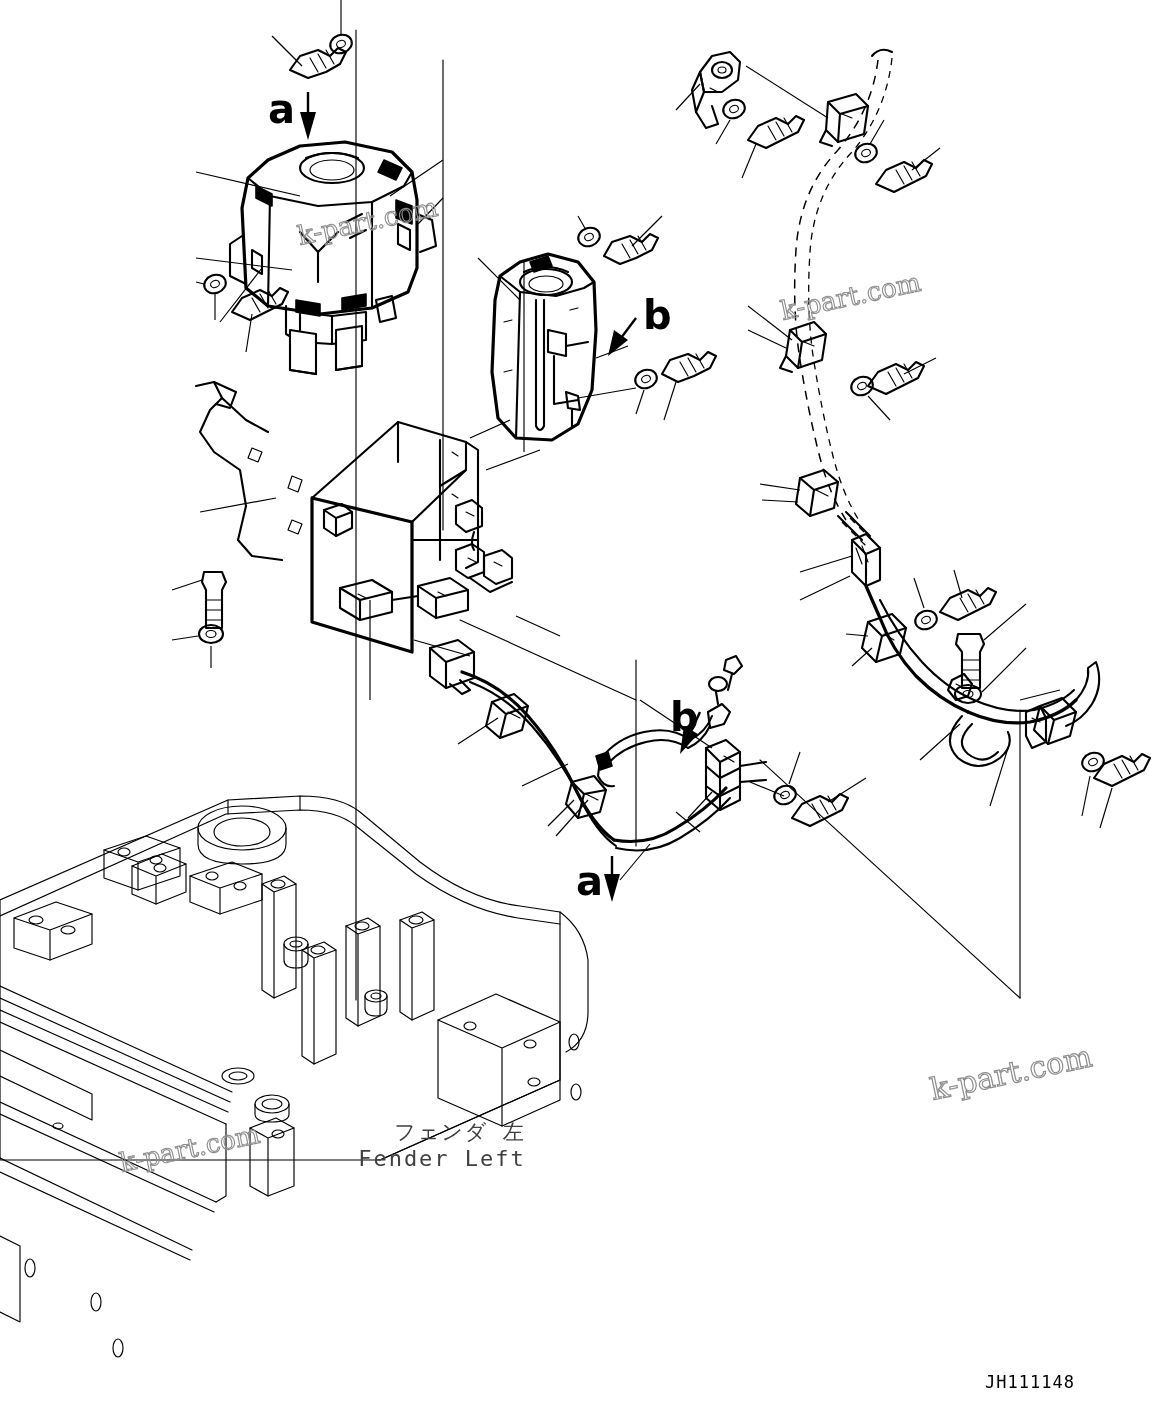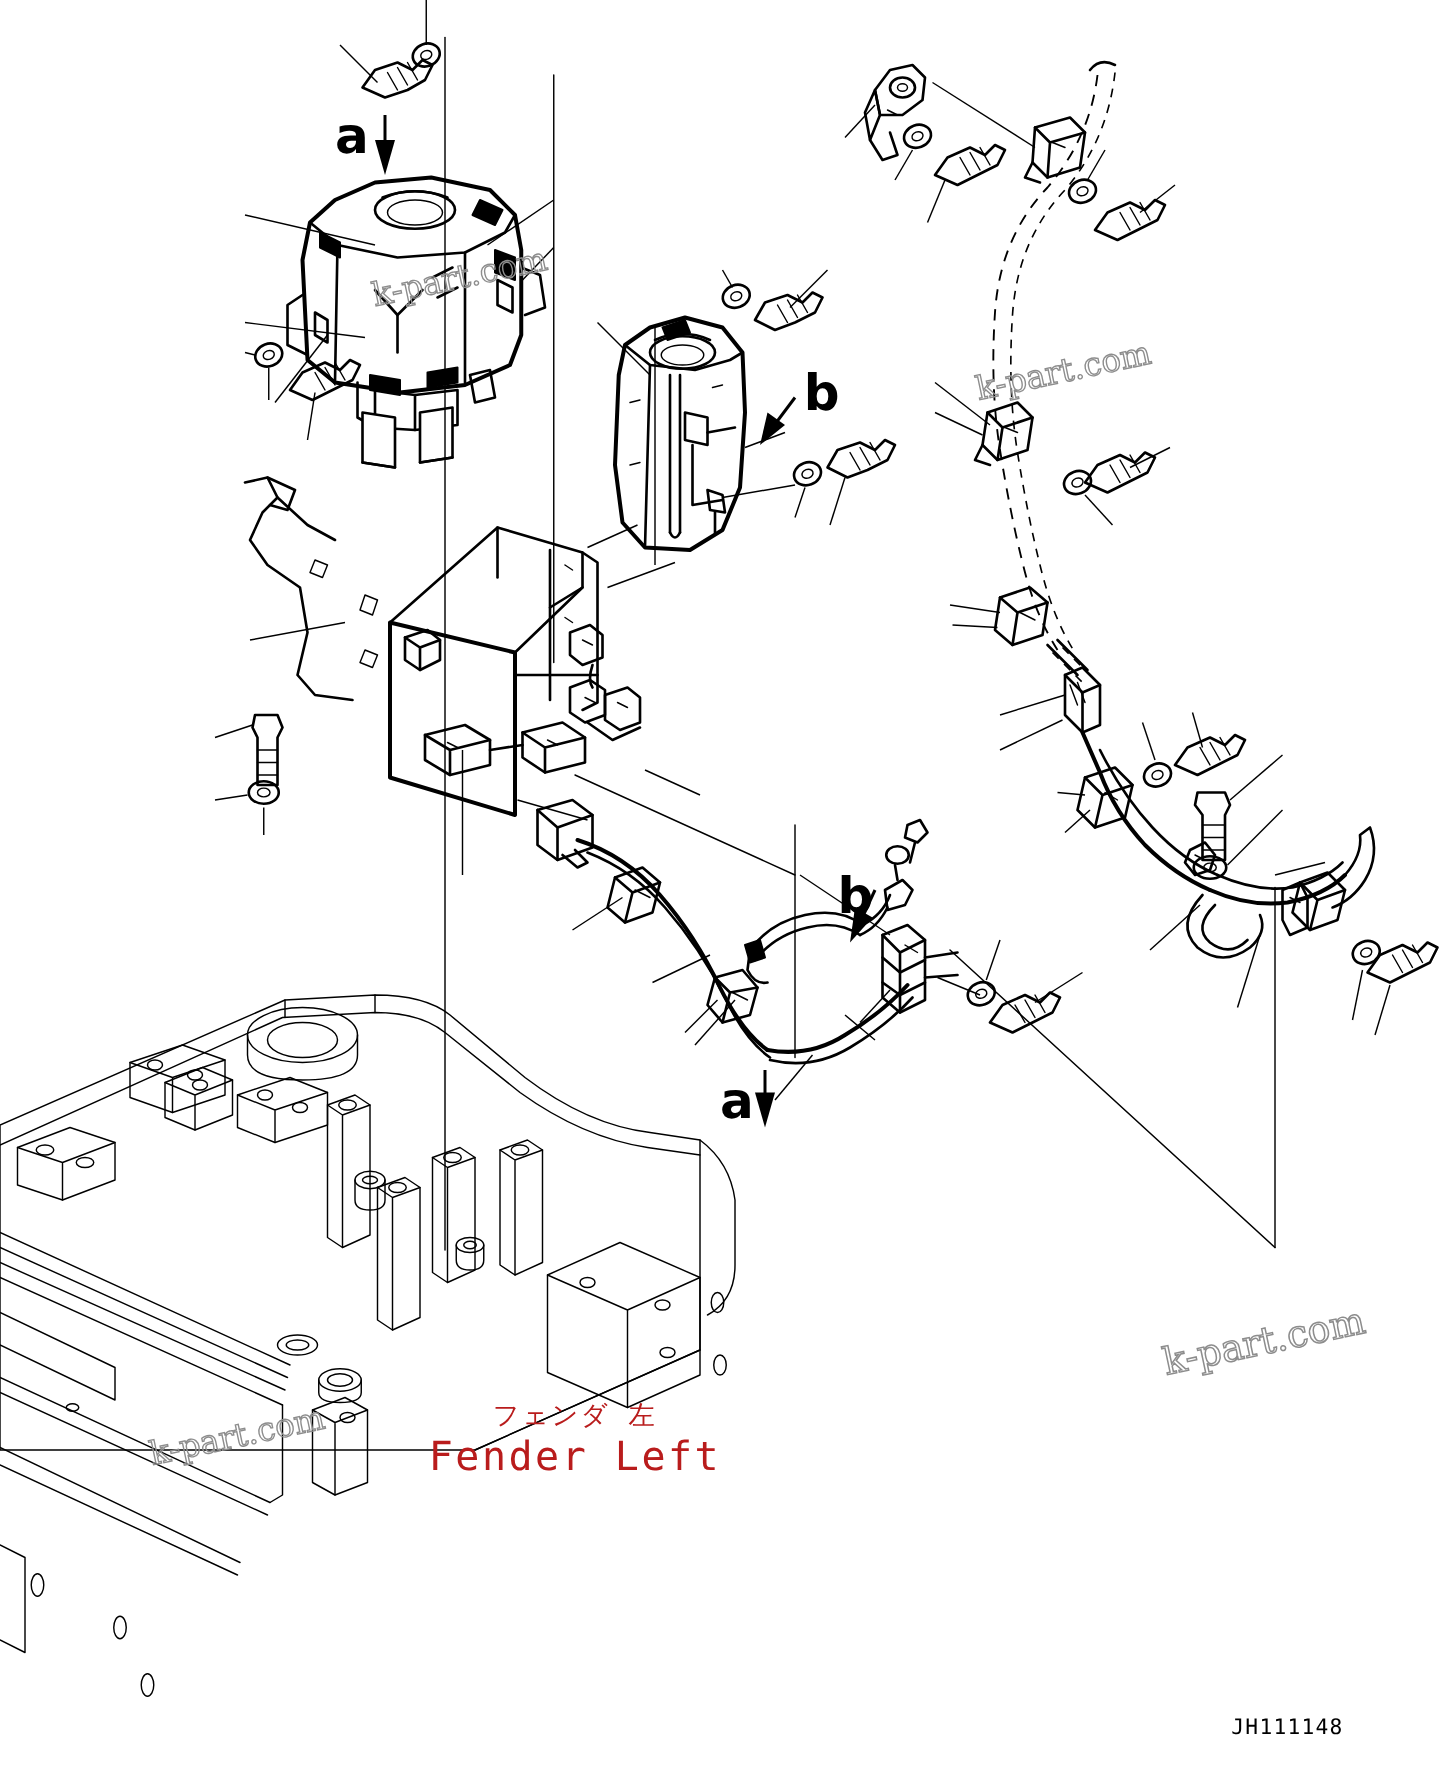--- a/index.html
+++ b/index.html
@@ -1,23 +1,23 @@
 <!DOCTYPE html>
 <html><head>
 <meta charset="utf-8">
 <title>Parts Diagram</title>
 <style>
   html,body{margin:0;padding:0;background:#fff;}
   body{width:1163px;height:1413px;position:relative;overflow:hidden;
        font-family:"DejaVu Sans Mono","Liberation Mono",monospace;}
   #sheet{position:absolute;left:0;top:0;width:1163px;height:1413px;}
   svg.layer{position:absolute;left:0;top:0;width:1163px;height:1413px;}
-  .cap{position:absolute;text-align:center;color:#b91c1c;}
+  .cap{position:absolute;text-align:center;color:#404040;}
   #cap-jp{left:330px;top:1118px;width:260px;font-size:21px;letter-spacing:2px;}
-  #cap-en{left:330px;top:1146px;width:260px;font-size:32px;letter-spacing:2px;}
+  #cap-en{left:312px;top:1146px;width:260px;font-size:22px;letter-spacing:2px;}
   #dwg{position:absolute;left:940px;top:1372px;width:180px;font-size:17px;
        letter-spacing:1px;text-align:center;}
   .ref{position:absolute;font-family:"DejaVu Sans","Liberation Sans",sans-serif;
        font-weight:bold;color:#000;}
 </style>
 </head>
 <body>
 
 <div id="sheet">
 

